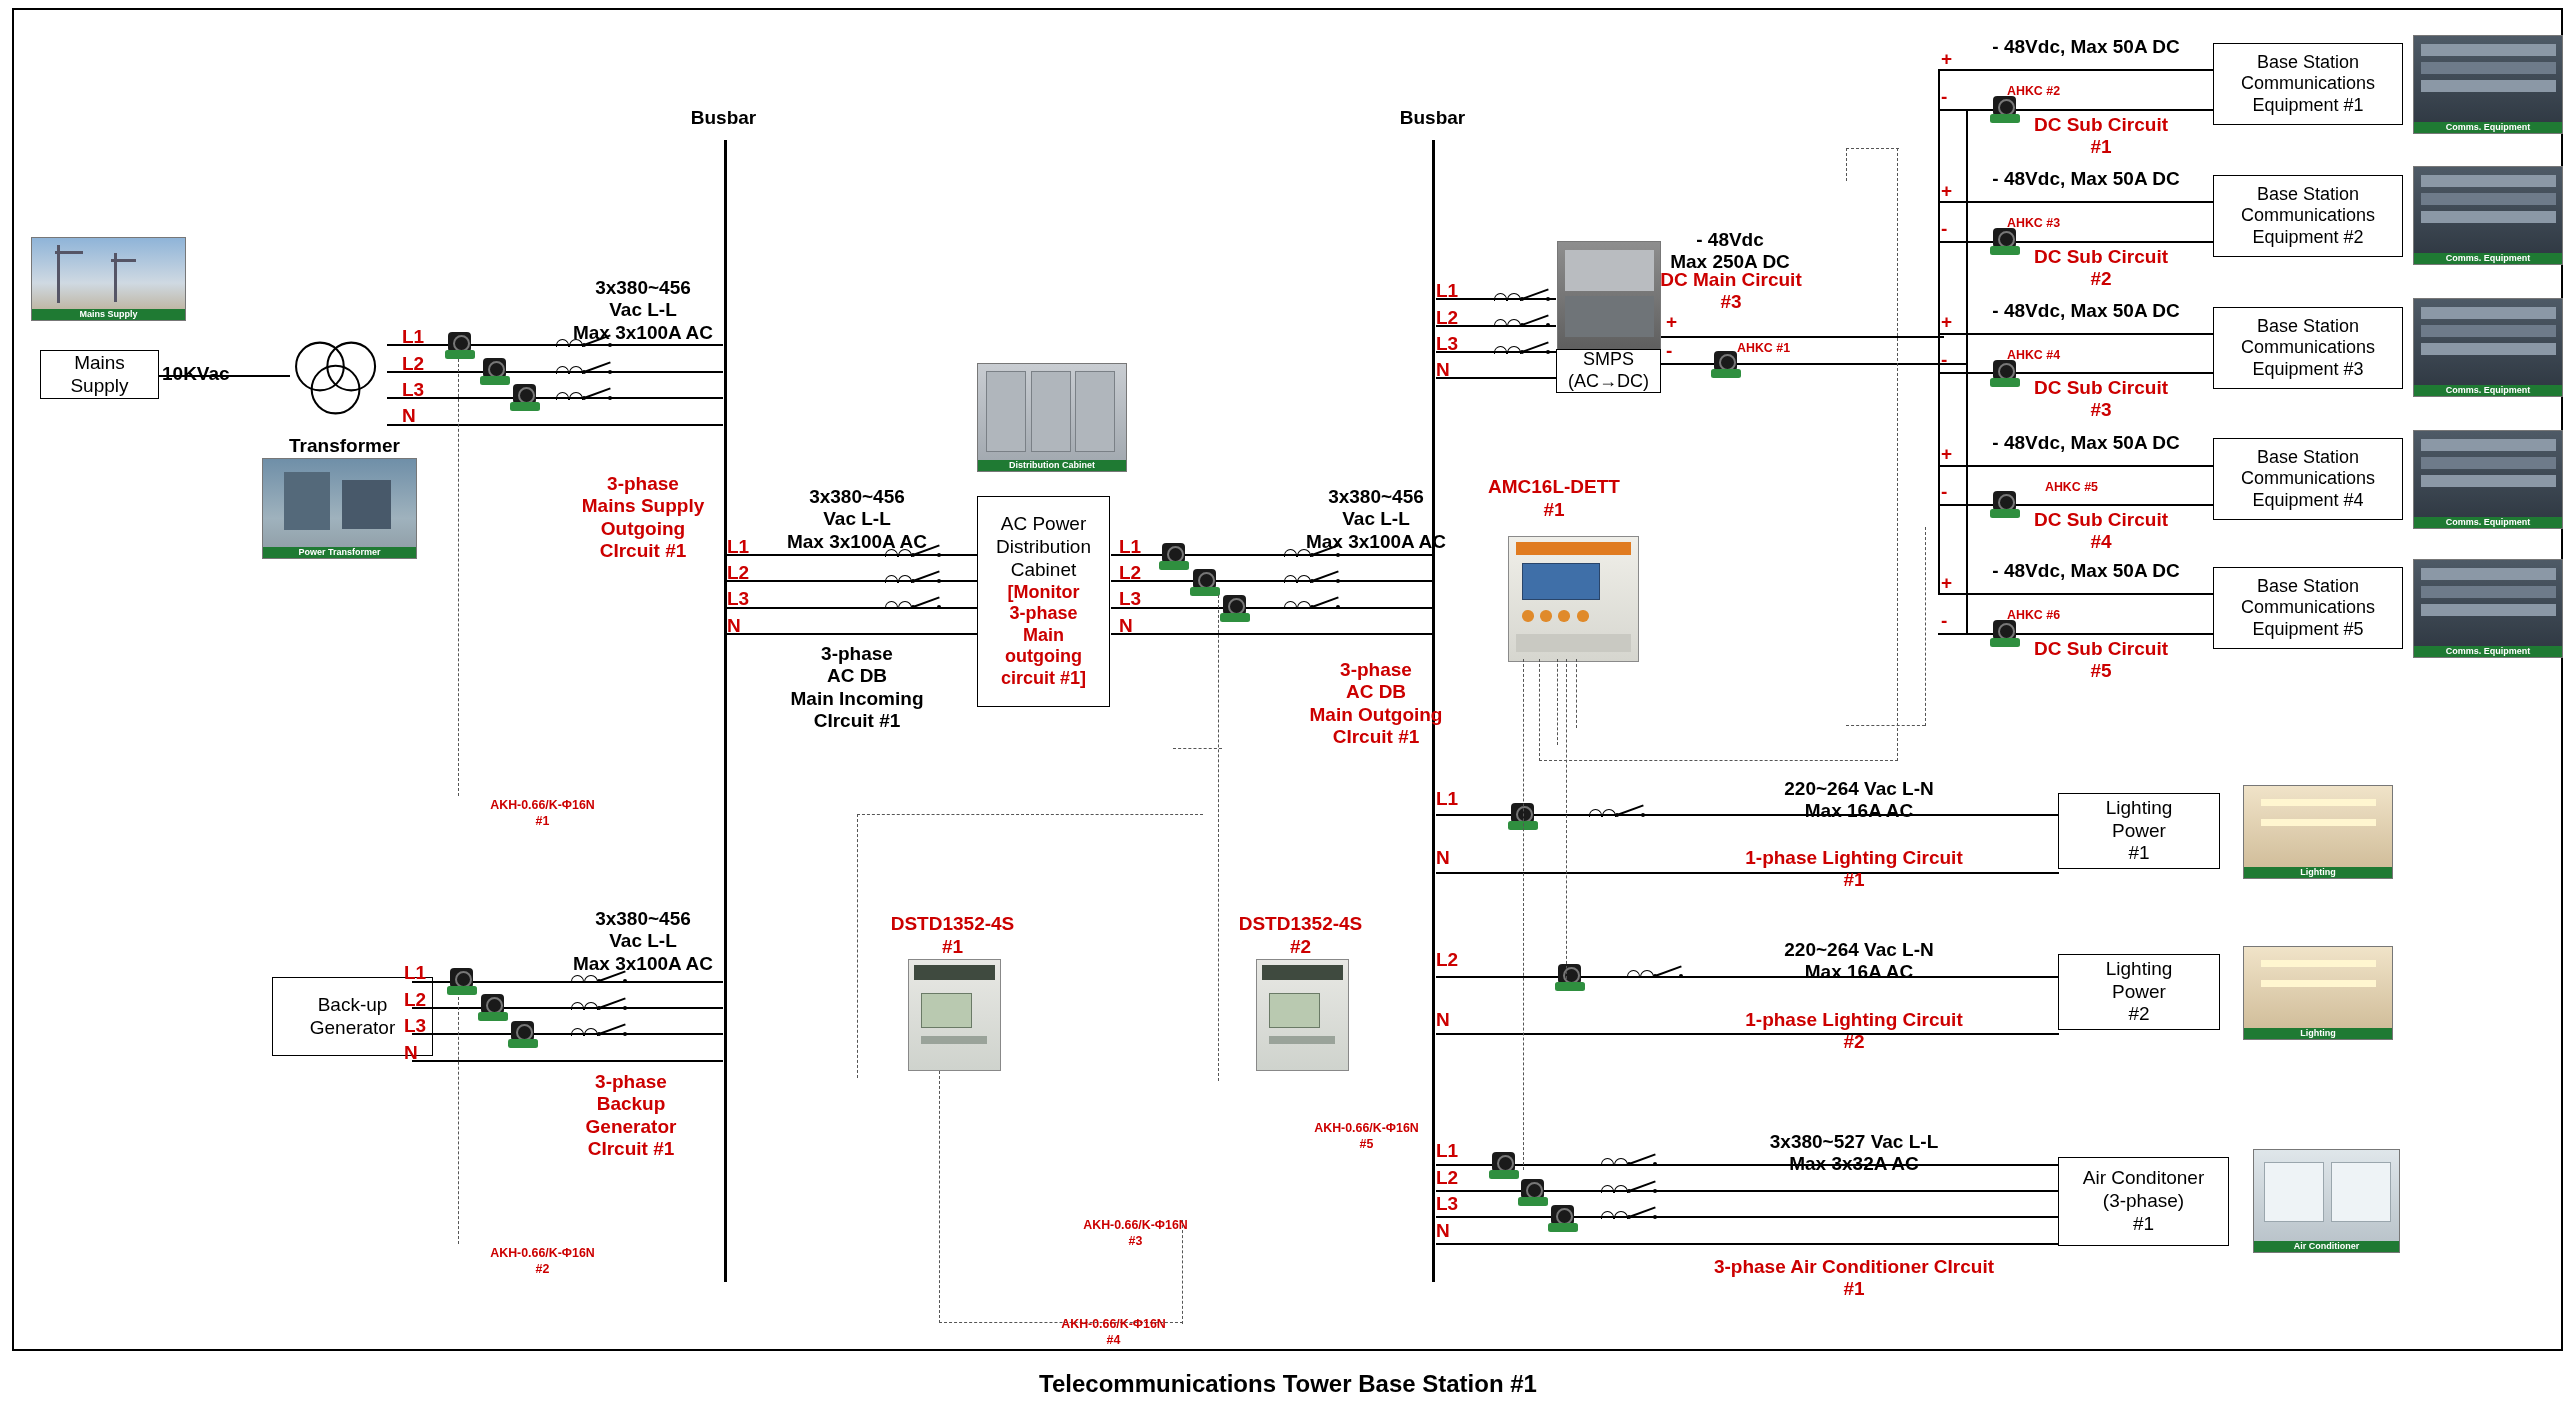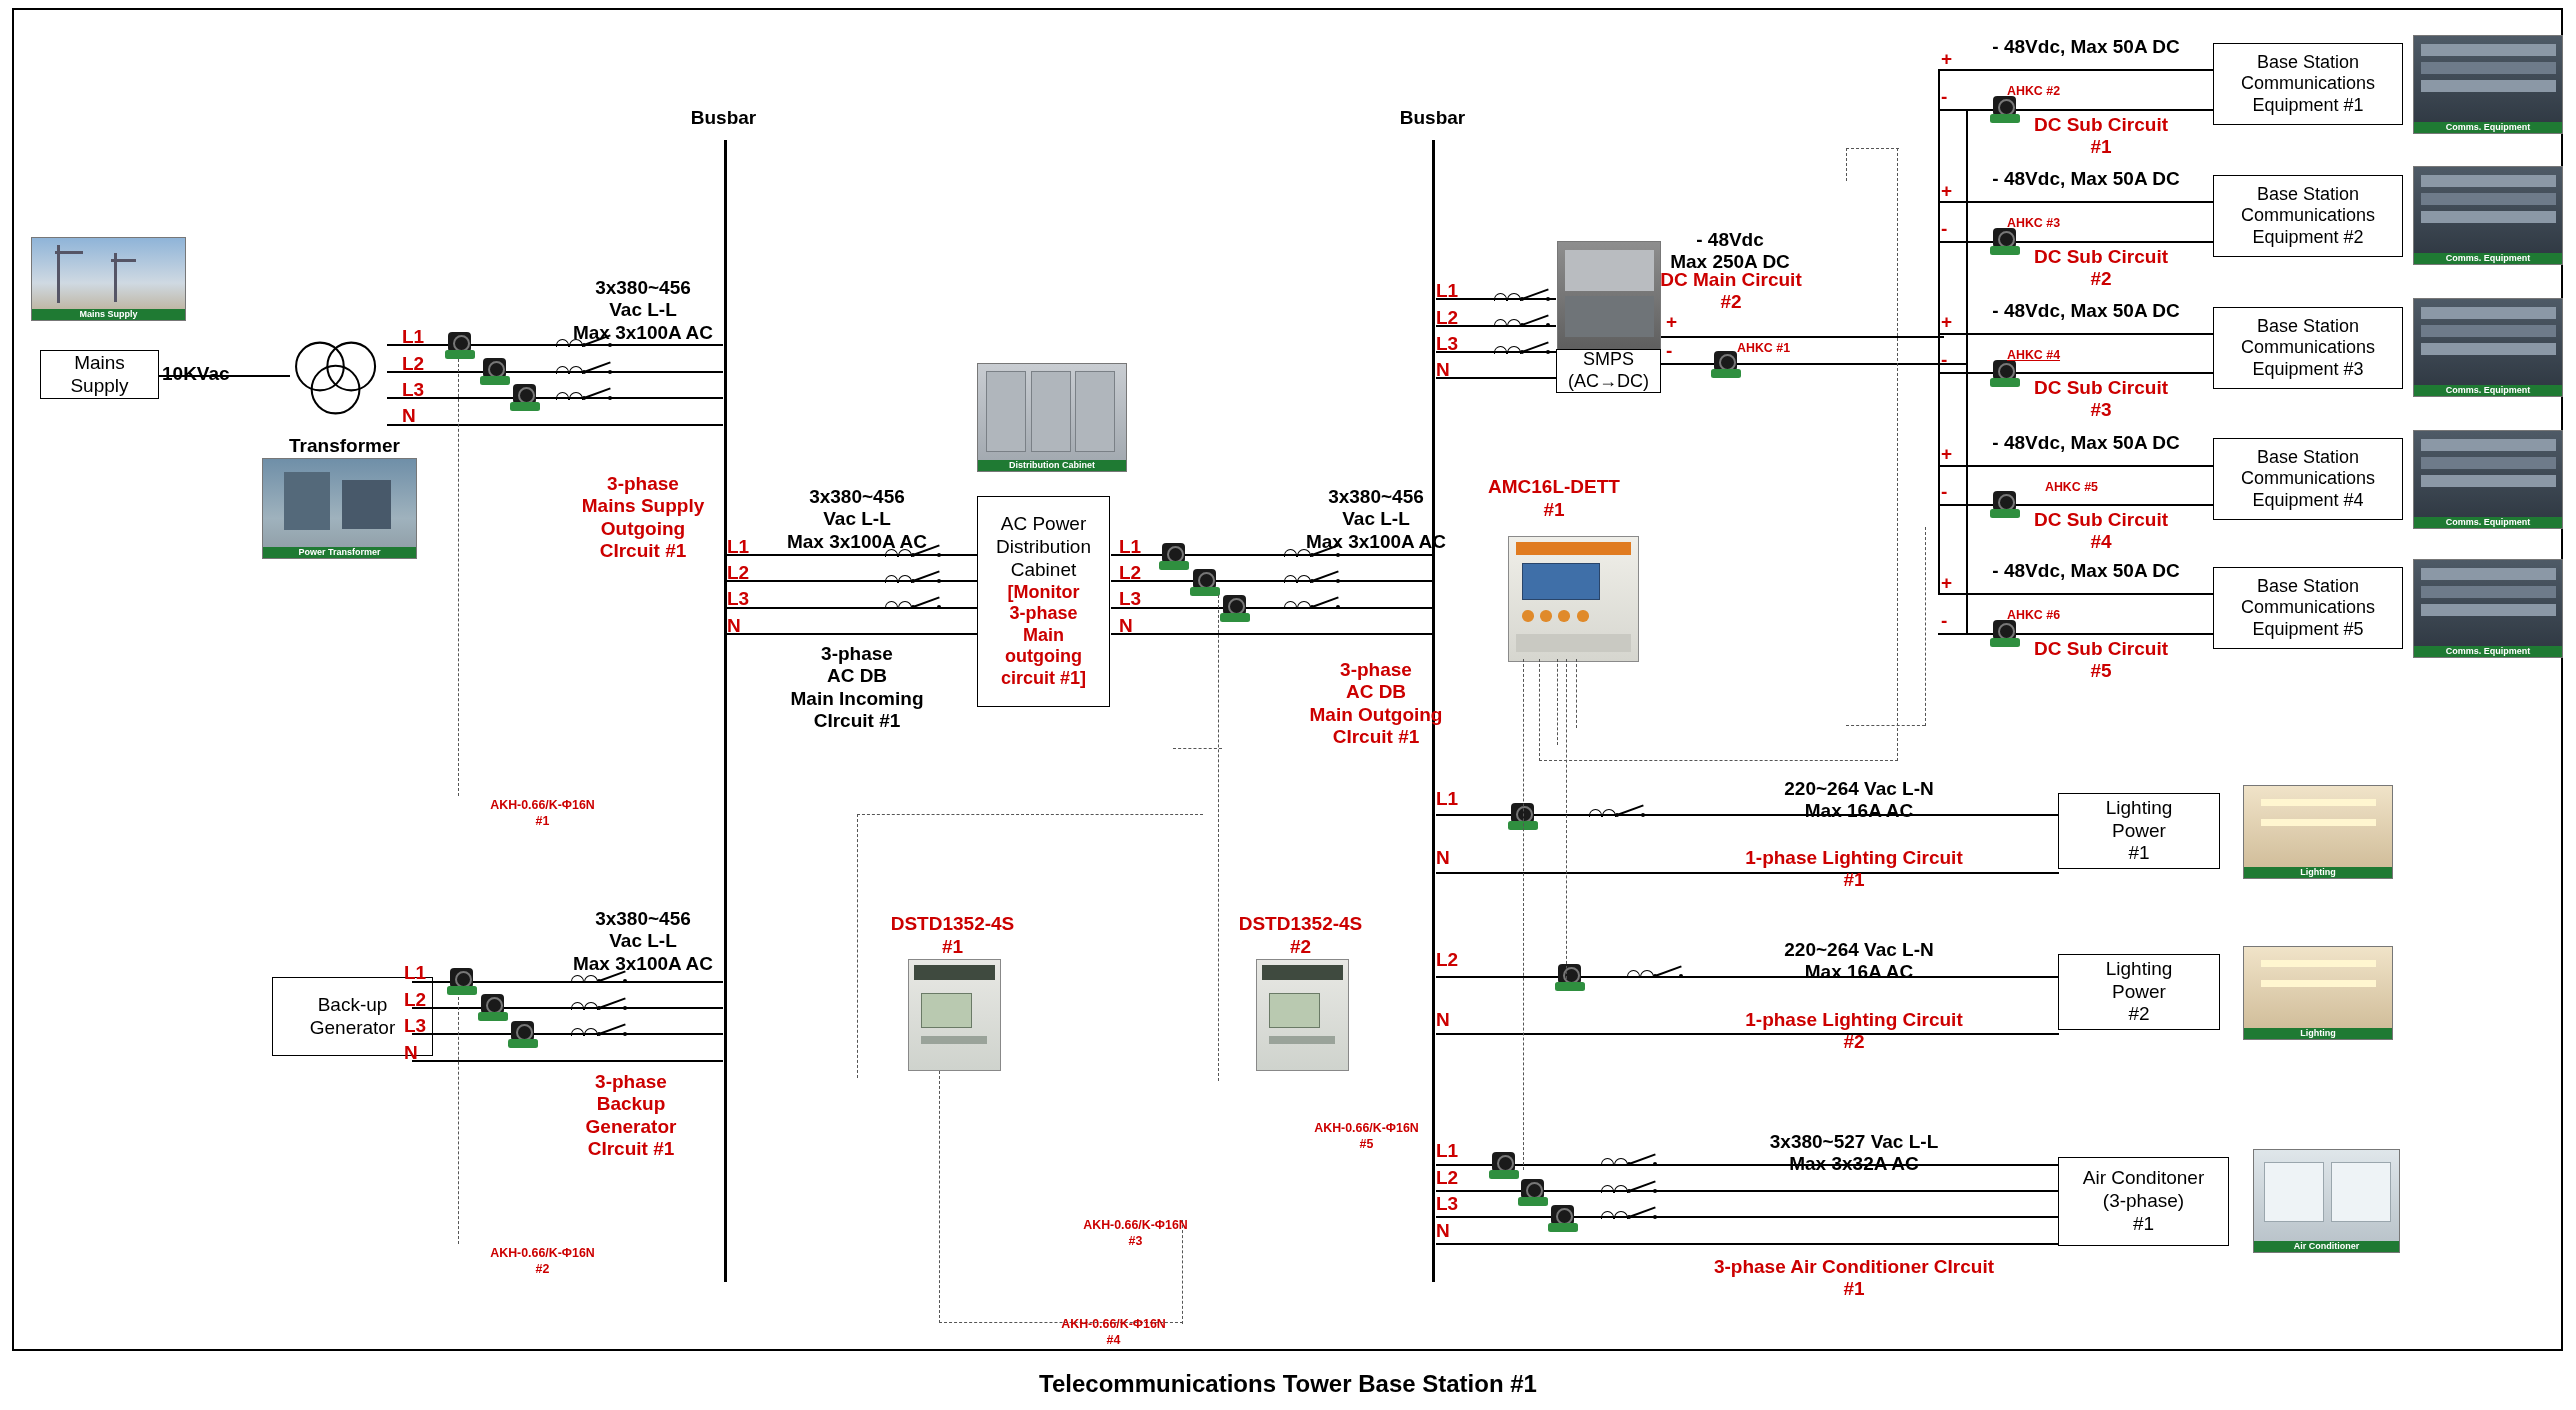--- a/index.html
+++ b/index.html
@@ -395,21 +395,21 @@
     <div style="position:absolute;left:6.6px;top:54px;width:89px;height:41px;background:#6f7478;"></div>
   </div>
   <div class="box" style="left:1556px;top:349px;width:105px;height:44px;">
     <span style="white-space:pre-line;font-size:18px;">SMPS
 (AC→DC)</span>
   </div>
 
   <div class="tc b" style="left:1635px;top:229px;width:190px;white-space:pre-line;">- 48Vdc
 Max 250A DC</div>
   <div class="tc b red" style="left:1632px;top:269px;width:198px;white-space:pre-line;">DC Main Circuit
-#2</div>
+#3</div>
 
   <div class="phl" style="left:1666px;top:311px;">+</div>
   <div class="phl" style="left:1666px;top:340px;">-</div>
   <div class="line hl" style="left:1661px;top:336px;width:283px;"></div>
   <div class="line hl" style="left:1661px;top:363px;width:283px;"></div>
 
   <div class="ct" style="left:1709px;top:349px;">
       <div class="body"></div>
       <div class="ring"></div>
       <div class="base"></div>
@@ -492,21 +492,21 @@
 
   <div class="phl" style="left:1941px;top:311px;">+</div>
   <div class="phl" style="left:1941px;top:349px;">-</div>
   <div class="line hl" style="left:1938px;top:333px;width:277px;"></div>
   <div class="line hl" style="left:1938px;top:372px;width:277px;"></div>
   <div class="ct" style="left:1988px;top:358px;">
       <div class="body"></div>
       <div class="ring"></div>
       <div class="base"></div>
     </div>
-  <div class="lbl-red" style="left:2007px;top:348px;width:91px;text-align:left;text-decoration:underline;">AHKC #4</div>
+  <div class="lbl-red" style="left:2007px;top:348px;width:91px;text-align:left;">AHKC #4</div>
   <div class="tc b" style="left:1950px;top:300px;width:272px;">- 48Vdc, Max 50A DC</div>
   <div class="tc b red" style="left:1994px;top:377px;width:214px;white-space:pre-line;">DC Sub Circuit
 #3</div>
   <div class="box" style="left:2213px;top:307px;width:190px;height:82px;">
     <span style="white-space:pre-line;font-size:18px;">Base Station
 Communications
 Equipment #3</span>
   </div>
   <div class="img" style="left:2413px;top:298px;width:148px;height:97px;background:linear-gradient(#4e5a66,#2d3640);">
     <div style="position:absolute;left:6.6px;top:8.2px;width:135px;height:11.5px;background:#8b98a6;"></div>

